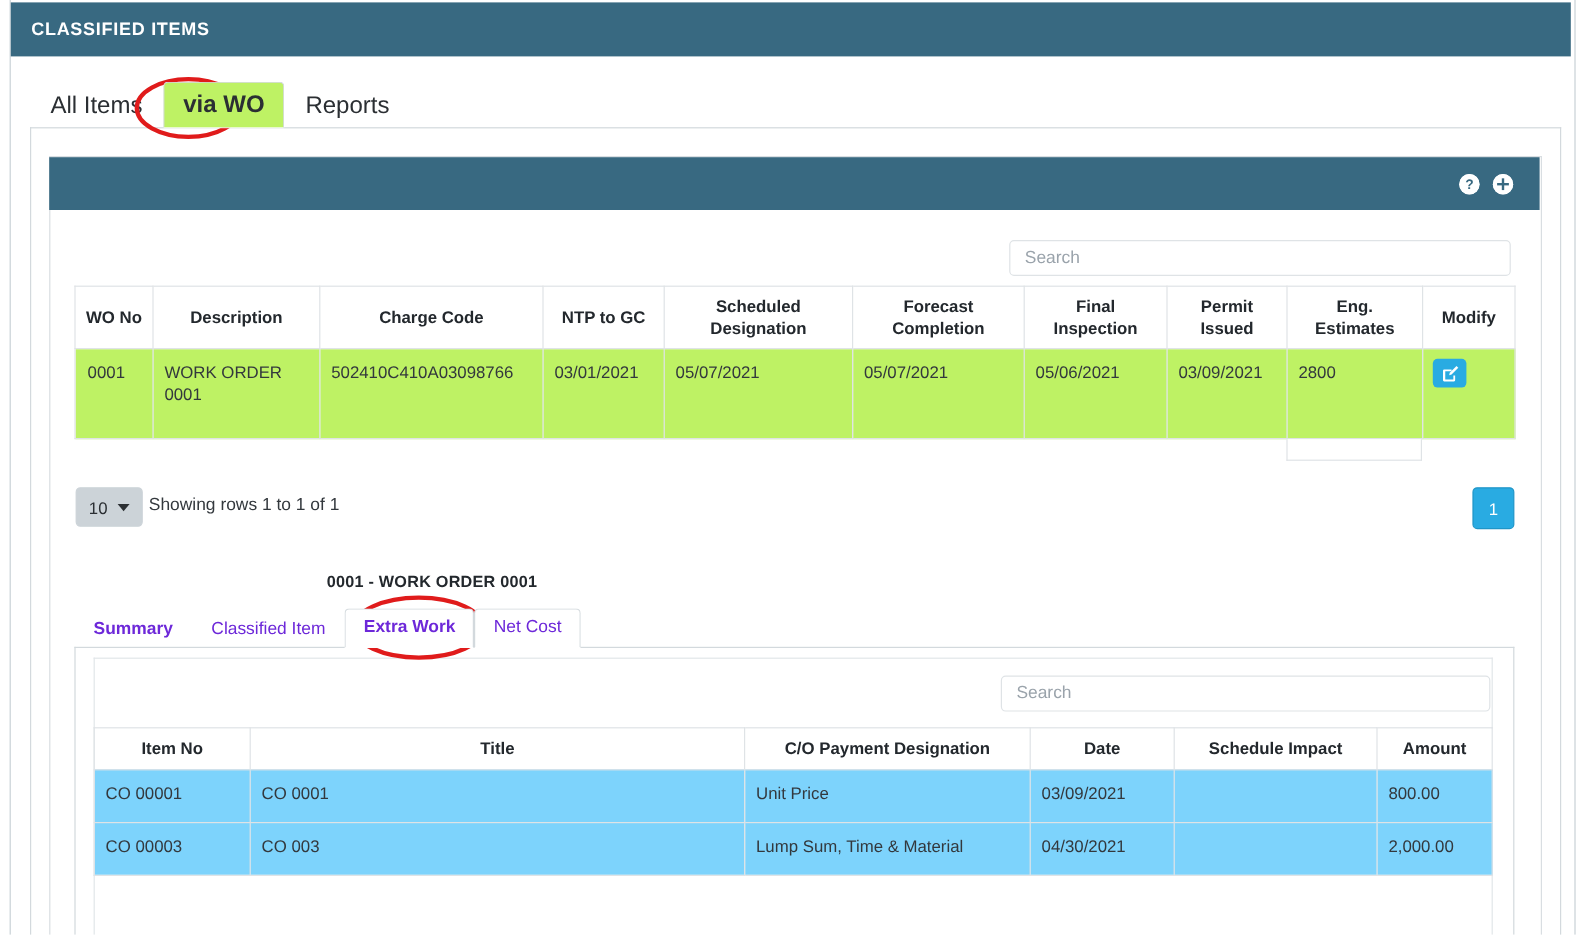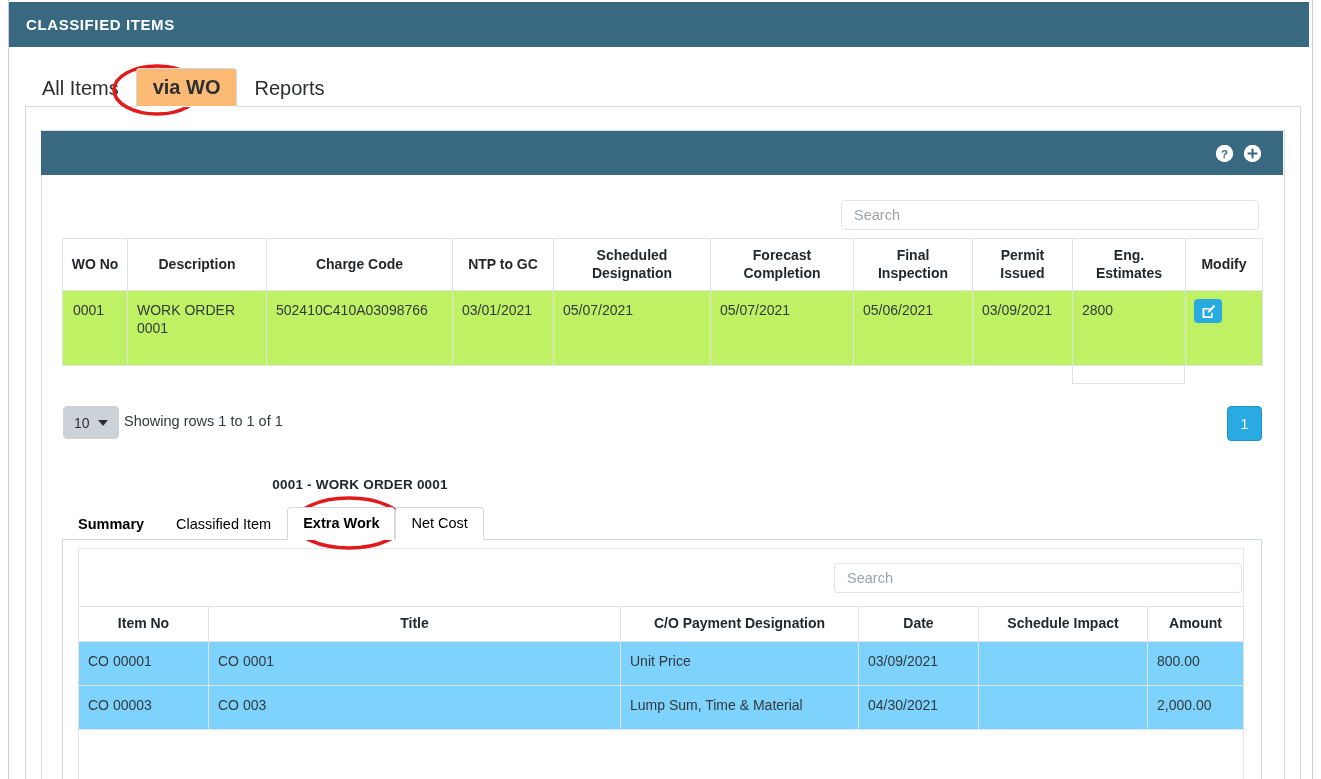--- a/index.html
+++ b/index.html
@@ -38,21 +38,21 @@
     line-height:1;
     box-sizing:border-box;
     background:transparent;border:1px solid transparent;
     border-bottom:none;
     cursor:pointer;
     white-space:nowrap;
     margin-top:28px;
   }
   .tab.active{
     font-weight:bold;
-    background:#fdba74;
+    background:#bef264;
     border:1px solid #d3d9dd;
     border-bottom:1px solid #ffffff;
     border-radius:4px 4px 0 0;
     position:relative;z-index:3;
   }
   
   .tabpanel{
     position:absolute;left:25px;top:106px;width:1276px;height:673px;
     border:1px solid #d3d9dd;border-bottom:none;
     background:#ffffff;
@@ -154,21 +154,21 @@
     position:absolute;left:266px;top:477px;width:188px;
     text-align:center;font-size:13.5px;font-weight:bold;color:#23282d;
     letter-spacing:.2px;white-space:nowrap;
   }
   .subtabstrip{
     position:absolute;left:62px;top:504px;width:1200px;height:36px;
     display:flex;align-items:flex-end;
     border-bottom:1px solid transparent;
   }
   .subtab{
-    font-size:14.5px;color:#000000;
+    font-size:14.5px;color:#6d28d9;
     padding:8px 15px 9px 15px;line-height:1;
     box-sizing:border-box;border:1px solid transparent;border-bottom:none;
     cursor:pointer;white-space:nowrap;background:transparent;text-align:center;
   }
   .subtab.bold{font-weight:bold;}
   .subtab.boxed{
     background:#ffffff;border:1px solid #d3d9dd;border-radius:4px 4px 0 0;
     border-bottom:1px solid #ffffff;position:relative;z-index:3;
   }
   .subpanel{

